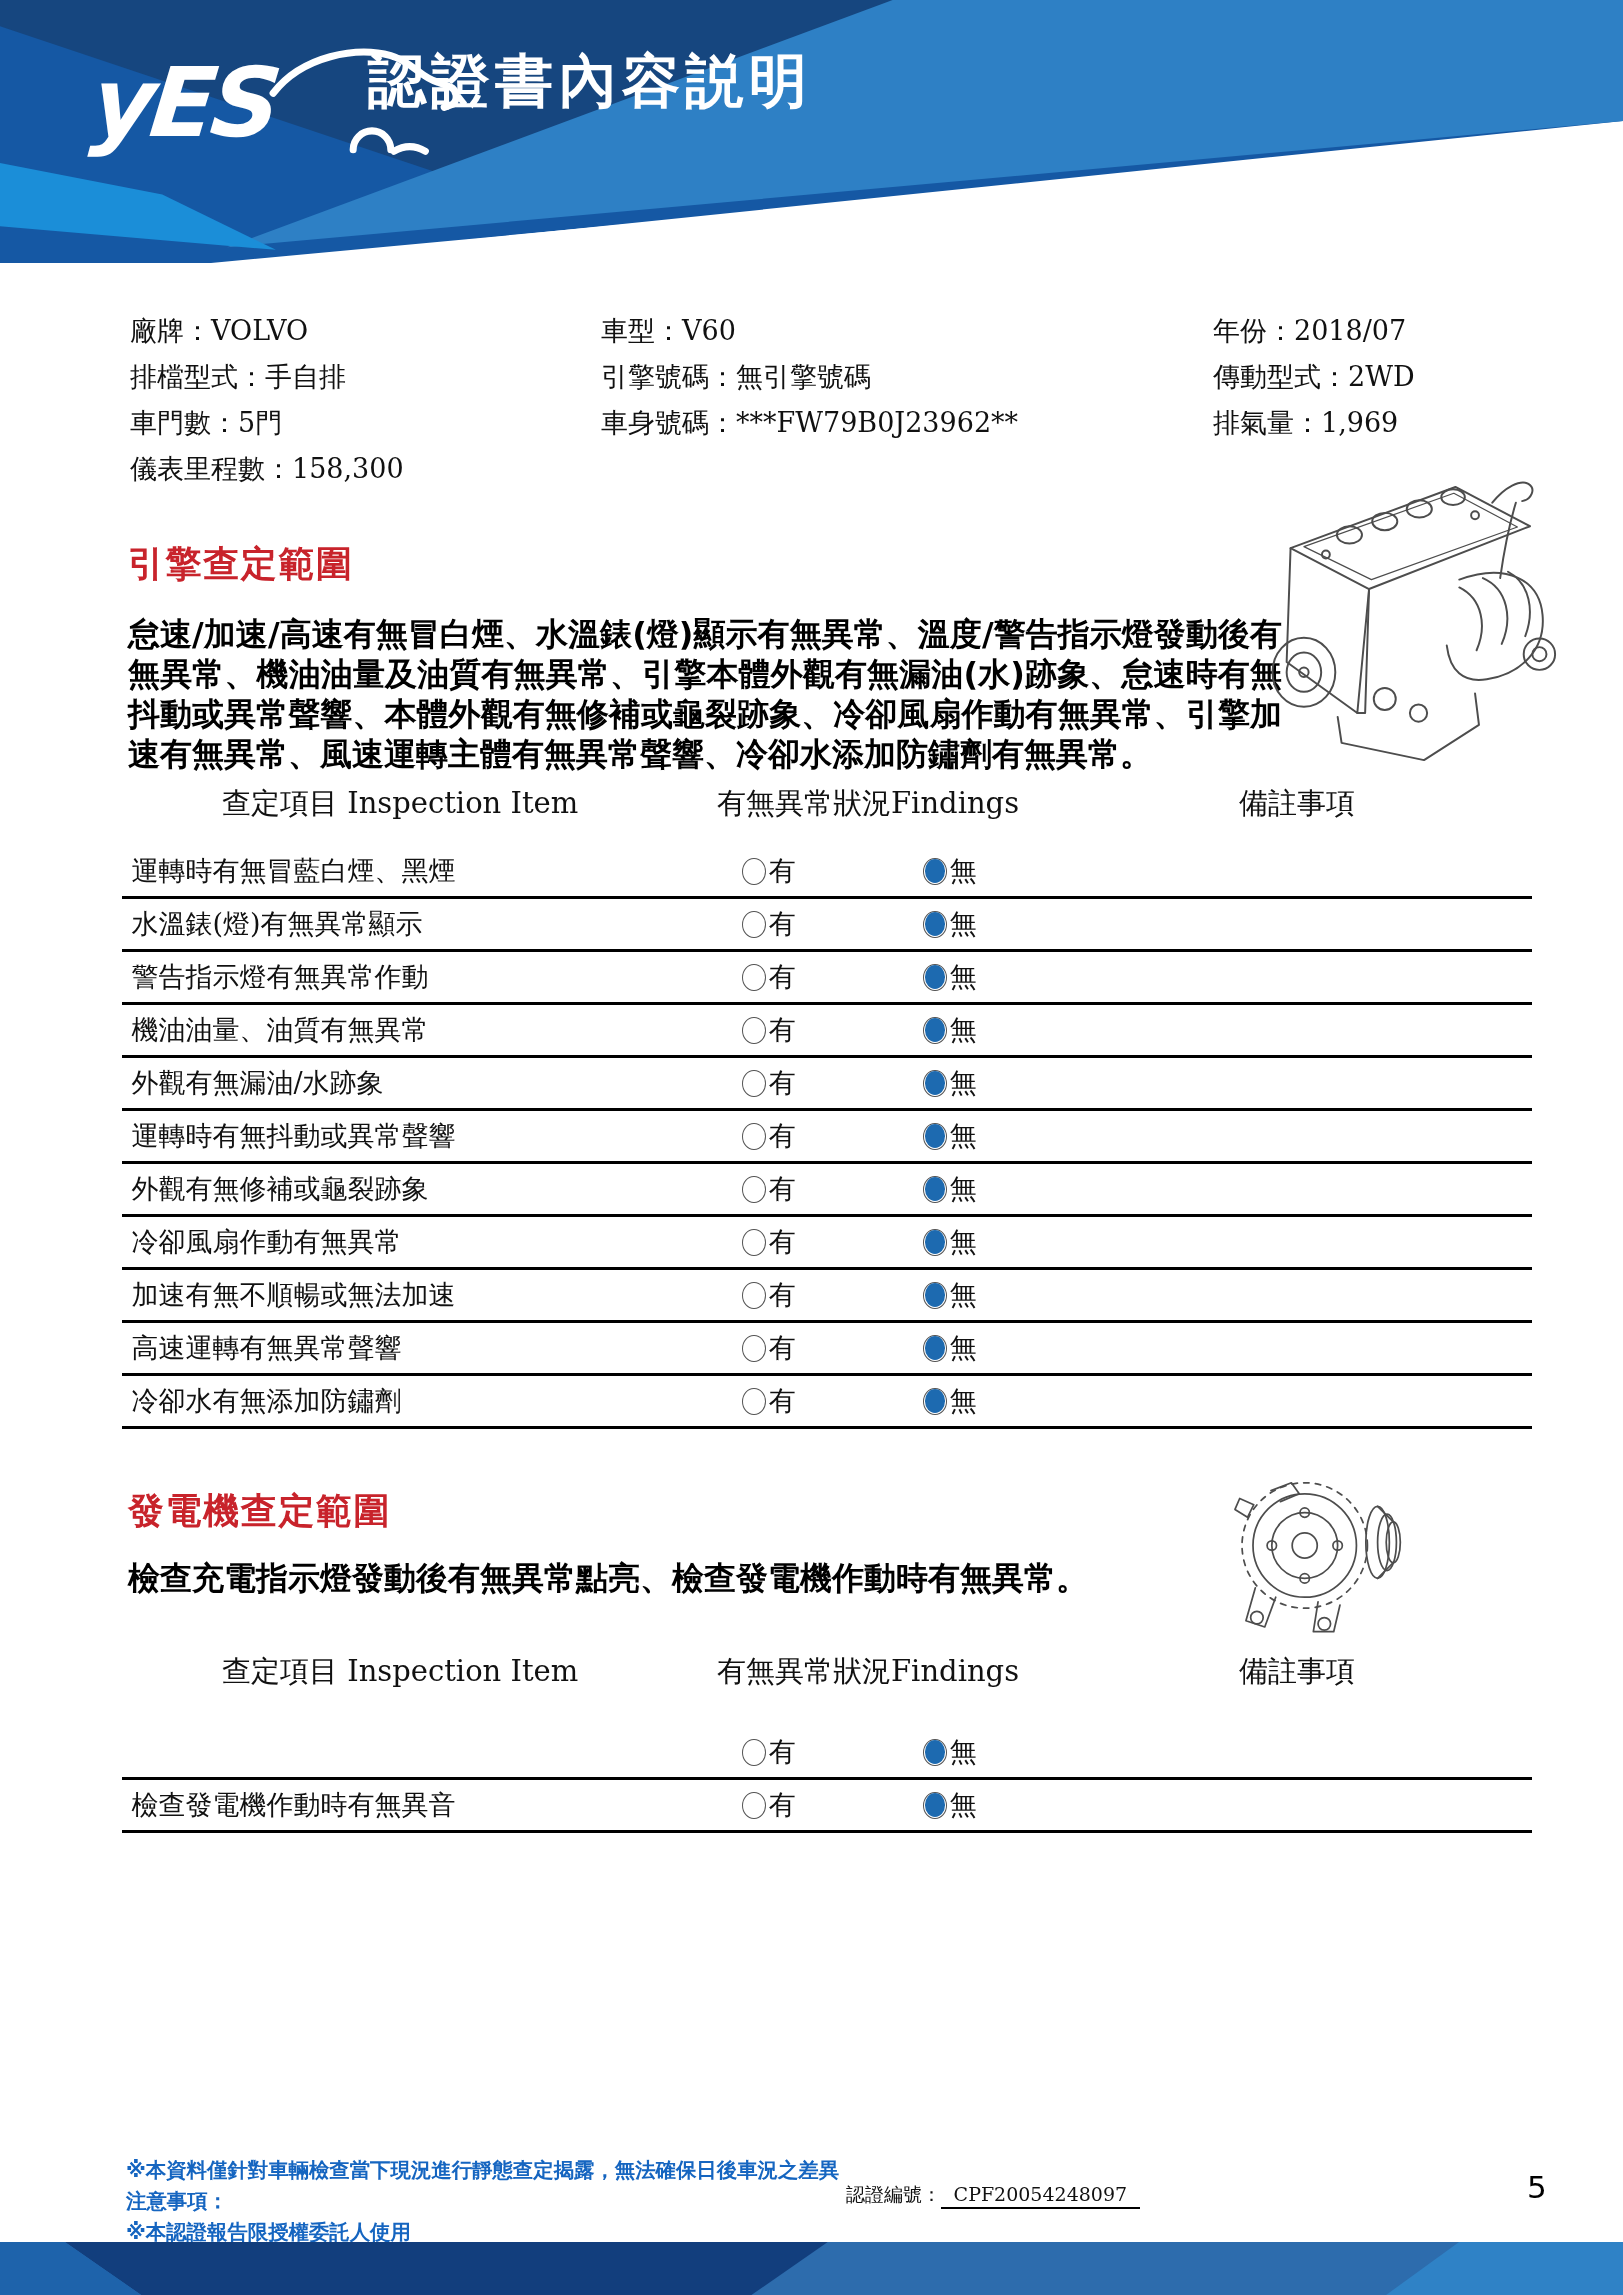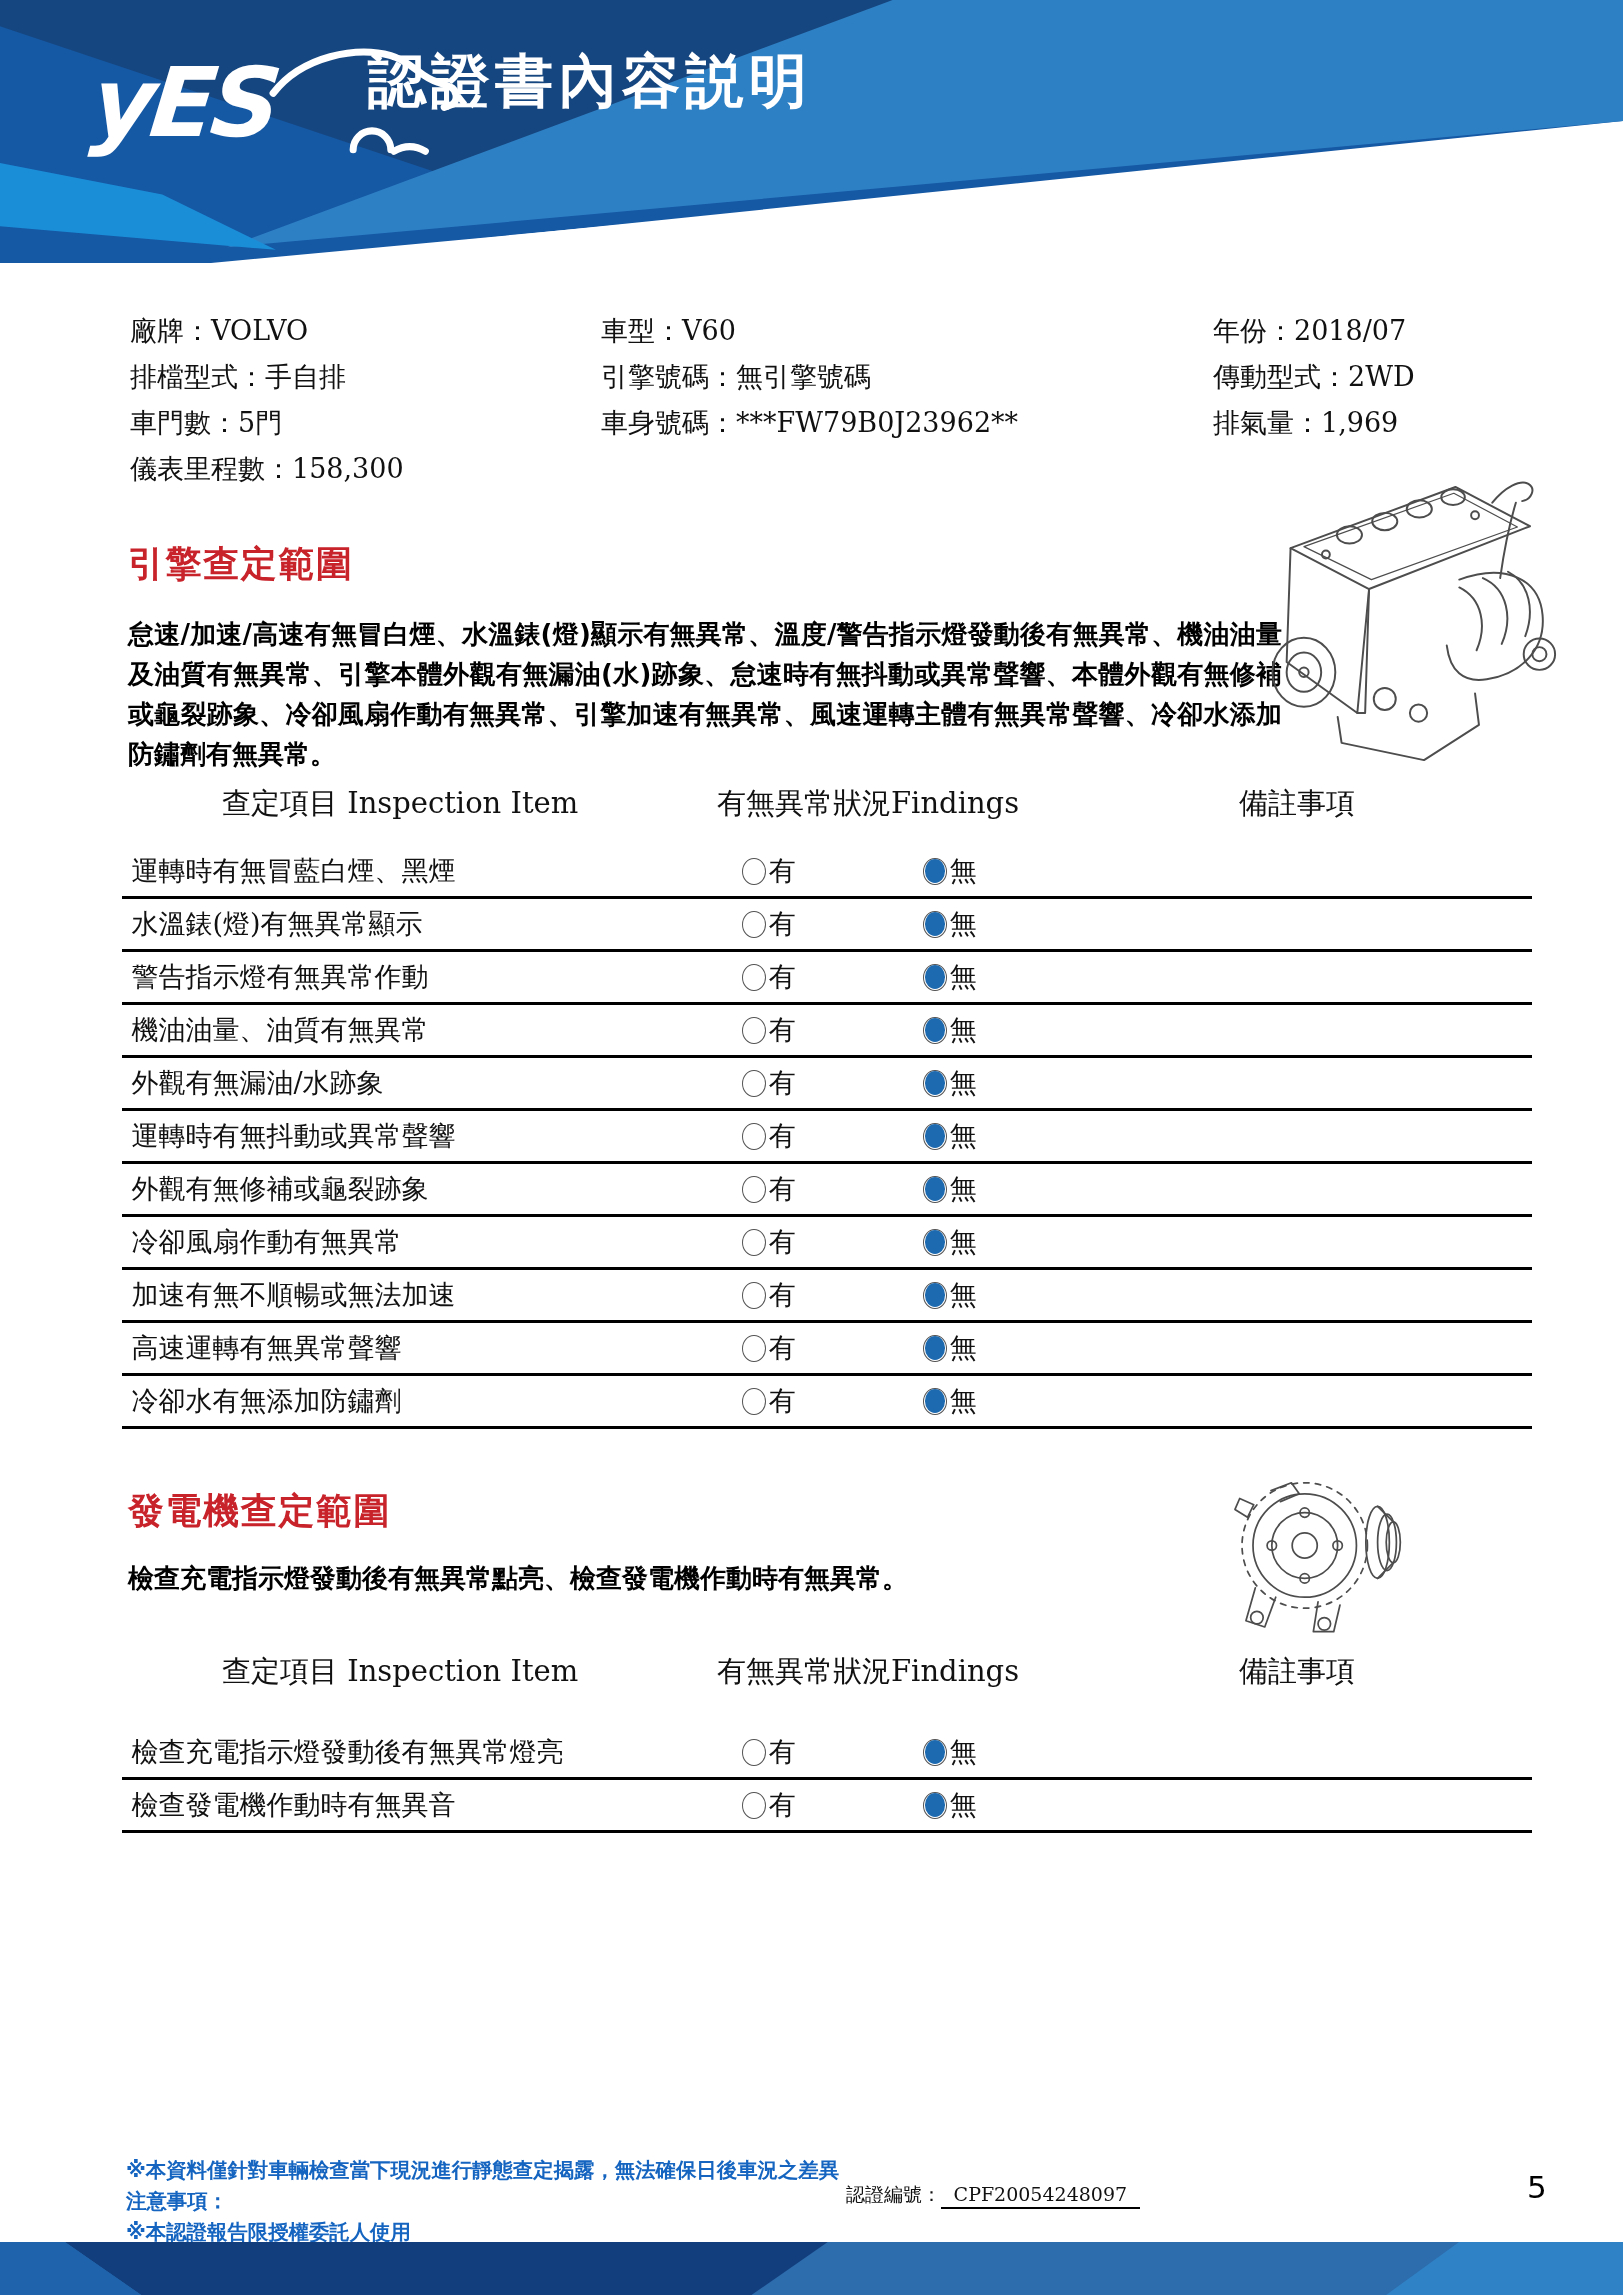--- a/index.html
+++ b/index.html
@@ -24,21 +24,21 @@
              font-weight:bold;font-size:58px;color:#fff;letter-spacing:5.5px;white-space:nowrap;}
 
   
   .info-col{position:absolute;top:308px;font-size:27px;line-height:46px;white-space:nowrap;}
   .info-col.c0{left:130px;} .info-col.c1{left:601px;} .info-col.c2{left:1213px;}
 
   
   .sec-title{position:absolute;left:128px;font-family:"DejaVu Sans","Liberation Sans",sans-serif;
              font-weight:bold;font-size:36px;color:#c8232b;letter-spacing:1.6px;white-space:nowrap;}
   .sec-desc{position:absolute;left:128px;width:1154px;font-family:"DejaVu Sans","Liberation Sans",sans-serif;
-            font-weight:bold;font-size:26px;line-height:40px;color:#000;text-align:justify;}
+            font-weight:bold;font-size:32px;line-height:40px;color:#000;text-align:justify;}
   #engine-title{top:540px;} #engine-desc{top:614px;}
   #gen-title{top:1487px;}   #gen-desc{top:1558px;}
 
   
   .tbl-head{position:absolute;left:132px;width:1410px;height:36px;font-size:29px;white-space:nowrap;}
   .tbl-head .th{position:absolute;top:0;}
   .th-item{left:90px;} .th-find{left:585px;} .th-note{left:1107px;}
   #engine-thead{top:784px;} #gen-thead{top:1652px;}
 
   .tbl{position:absolute;left:122px;width:1410px;}
@@ -298,21 +298,20 @@
     </g>
   </svg>
 
   <div class="tbl-head" id="gen-thead">
     <span class="th th-item">查定項目 Inspection Item</span>
     <span class="th th-find">有無異常狀況Findings</span>
     <span class="th th-note">備註事項</span>
   </div>
   <div class="tbl" id="gen-rows">
       <div class="t-row">
-        <div class="t-item">檢查充電指示燈發動後有無異常燈亮</div>
         <div class="t-opt opt-has">
           <span class="radio"></span>
           <span class="opt-label">有</span>
         </div>
         <div class="t-opt opt-none">
           <span class="radio sel"></span>
           <span class="opt-label">無</span>
         </div>
       </div>
       <div class="t-row">

